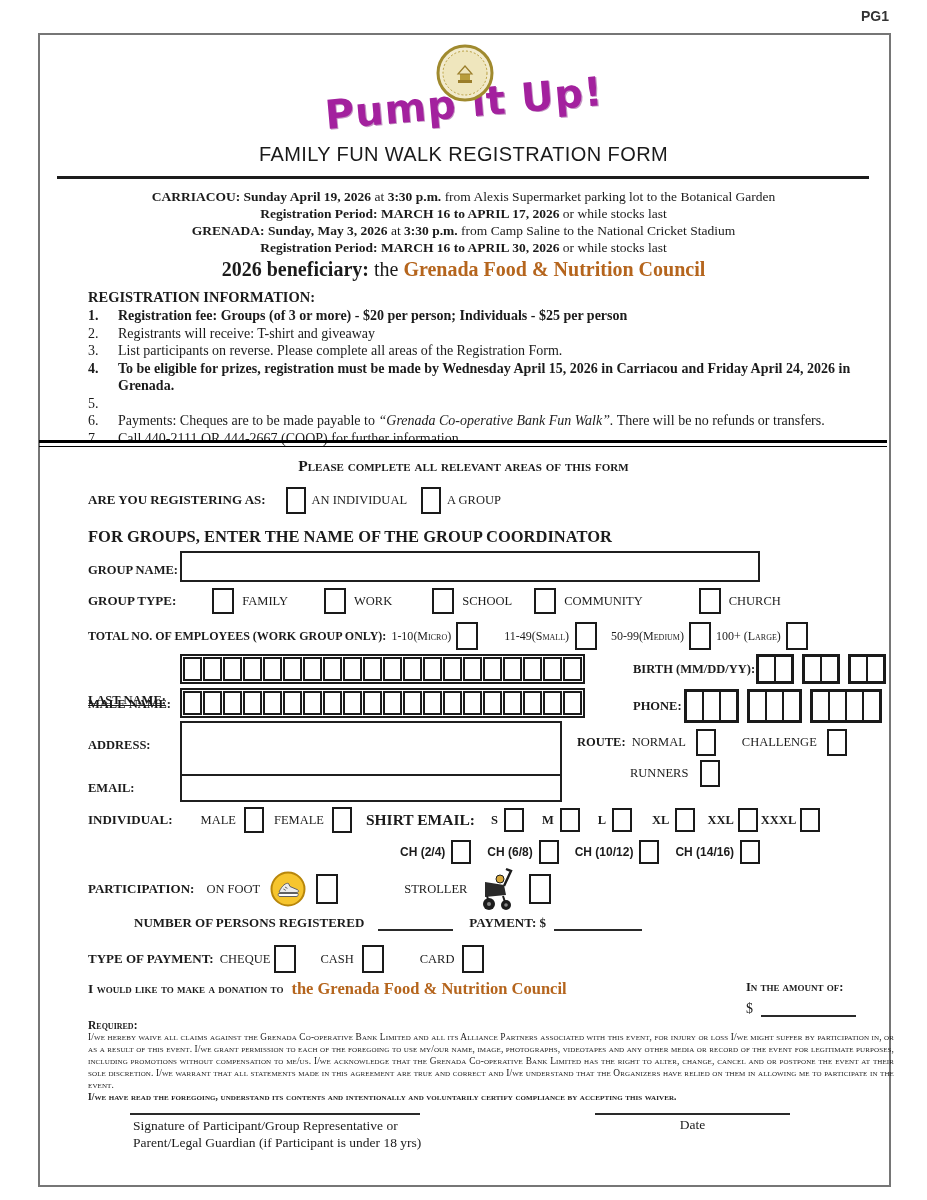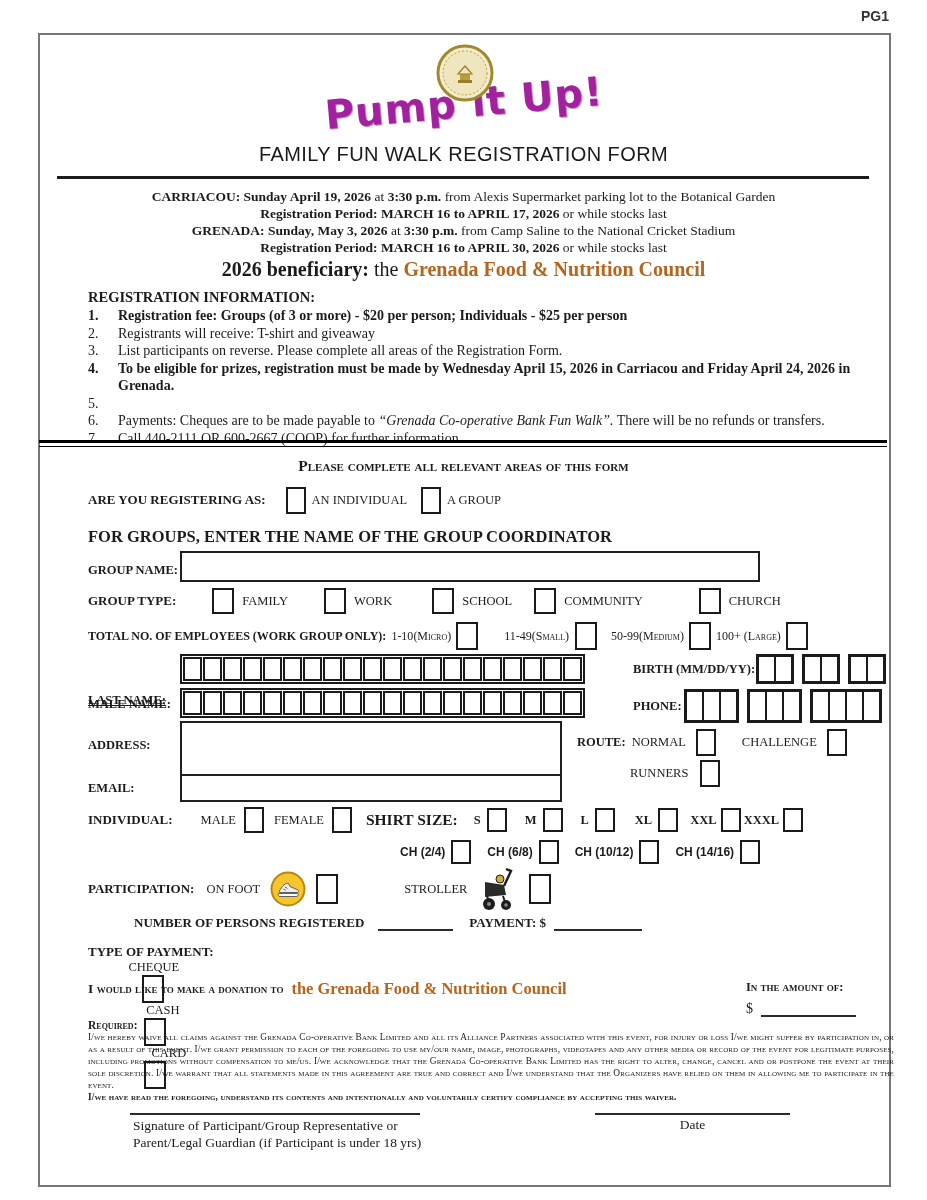--- a/index.html
+++ b/index.html
@@ -83,21 +83,21 @@
       </div>
     <div class="flex" style="align-items:flex-start;">
         <span style="width:30px;flex:none;">5.</span>
       </div>
     <div class="flex" style="align-items:flex-start;">
         <span style="width:30px;flex:none;">6.</span>
         <span><span>Payments:  Cheques are to be made payable to </span><i>“Grenada Co-operative Bank Fun Walk”.</i><span>  There will be no refunds or transfers.</span></span>
       </div>
     <div class="flex" style="align-items:flex-start;">
         <span style="width:30px;flex:none;">7.</span>
-        <span>Call 440-2111 OR 600-2667 (COOP) for further information.</span>
+        <span>Call 440-2111 OR 444-2667 (COOP) for further information.</span>
       </div>
   </div>
 
   <div class="abs thickline" style="left:39px;top:440px;width:848px;"></div>
 
   <div class="abs b sc" style="left:0;right:0;top:457px;text-align:center;font-size:15.5px;">Please complete all relevant areas of this form</div>
 
   <div class="abs b" style="left:88px;top:527px;font-size:16.5px;">FOR GROUPS, ENTER THE NAME OF THE GROUP COORDINATOR</div>
 
   <div class="abs flex" style="left:88px;top:485px;height:30px;">
@@ -237,21 +237,21 @@
     <span class="opt">RUNNERS</span>
     <span class="cb" style="margin-left:12px;height:27px;"></span>
   </div>
 
   <div class="abs flex" style="left:88px;top:804px;height:32px;">
     <span class="lbl" style="font-size:13px;">INDIVIDUAL:</span>
     <span class="opt" style="margin-left:28px;">MALE</span>
     <span class="cb" style="margin-left:8px;"></span>
     <span class="opt" style="margin-left:10px;">FEMALE</span>
     <span class="cb" style="margin-left:8px;"></span>
-    <span class="b" style="margin-left:14px;font-size:15.5px;">SHIRT SIZE:</span>
+    <span class="b" style="margin-left:14px;font-size:15.5px;">SHIRT EMAIL:</span>
     <span class="opt b" style="margin-left:16px;">S</span>
     <span class="cb" style="margin-left:6px;height:24px;"></span>
     <span class="opt b" style="margin-left:18px;">M</span>
     <span class="cb" style="margin-left:6px;height:24px;"></span>
     <span class="opt b" style="margin-left:18px;">L</span>
     <span class="cb" style="margin-left:6px;height:24px;"></span>
     <span class="opt b" style="margin-left:20px;">XL</span>
     <span class="cb" style="margin-left:6px;height:24px;"></span>
     <span class="opt b" style="margin-left:12px;">XXL</span>
     <span class="cb" style="margin-left:4px;height:24px;"></span>
@@ -298,21 +298,21 @@
     <span class="cb" style="margin-left:12px;width:22px;height:30px;"></span>
   </div>
 
   <div class="abs flex" style="left:88px;top:912px;height:22px;">
     <span class="lbl" style="font-size:13px;margin-left:46px;">NUMBER OF PERSONS REGISTERED</span>
     <span class="uline" style="margin-left:14px;width:75px;"></span>
     <span class="lbl" style="margin-left:16px;font-size:13px;">PAYMENT: $</span>
     <span class="uline" style="margin-left:8px;width:88px;"></span>
   </div>
 
-  <div class="abs flex" style="left:88px;top:944px;height:30px;flex-direction:column;">
+  <div class="abs flex" style="left:88px;top:944px;height:30px;">
     <span class="lbl" style="font-size:13px;">TYPE OF PAYMENT:</span>
     <span class="opt" style="margin-left:6px;">CHEQUE</span>
     <span class="cb" style="margin-left:4px;width:22px;height:28px;"></span>
     <span class="opt" style="margin-left:24px;">CASH</span>
     <span class="cb" style="margin-left:8px;width:22px;height:28px;"></span>
     <span class="opt" style="margin-left:36px;">CARD</span>
     <span class="cb" style="margin-left:8px;width:22px;height:28px;"></span>
   </div>
 
   <div class="abs flex" style="left:88px;top:976px;height:26px;">

